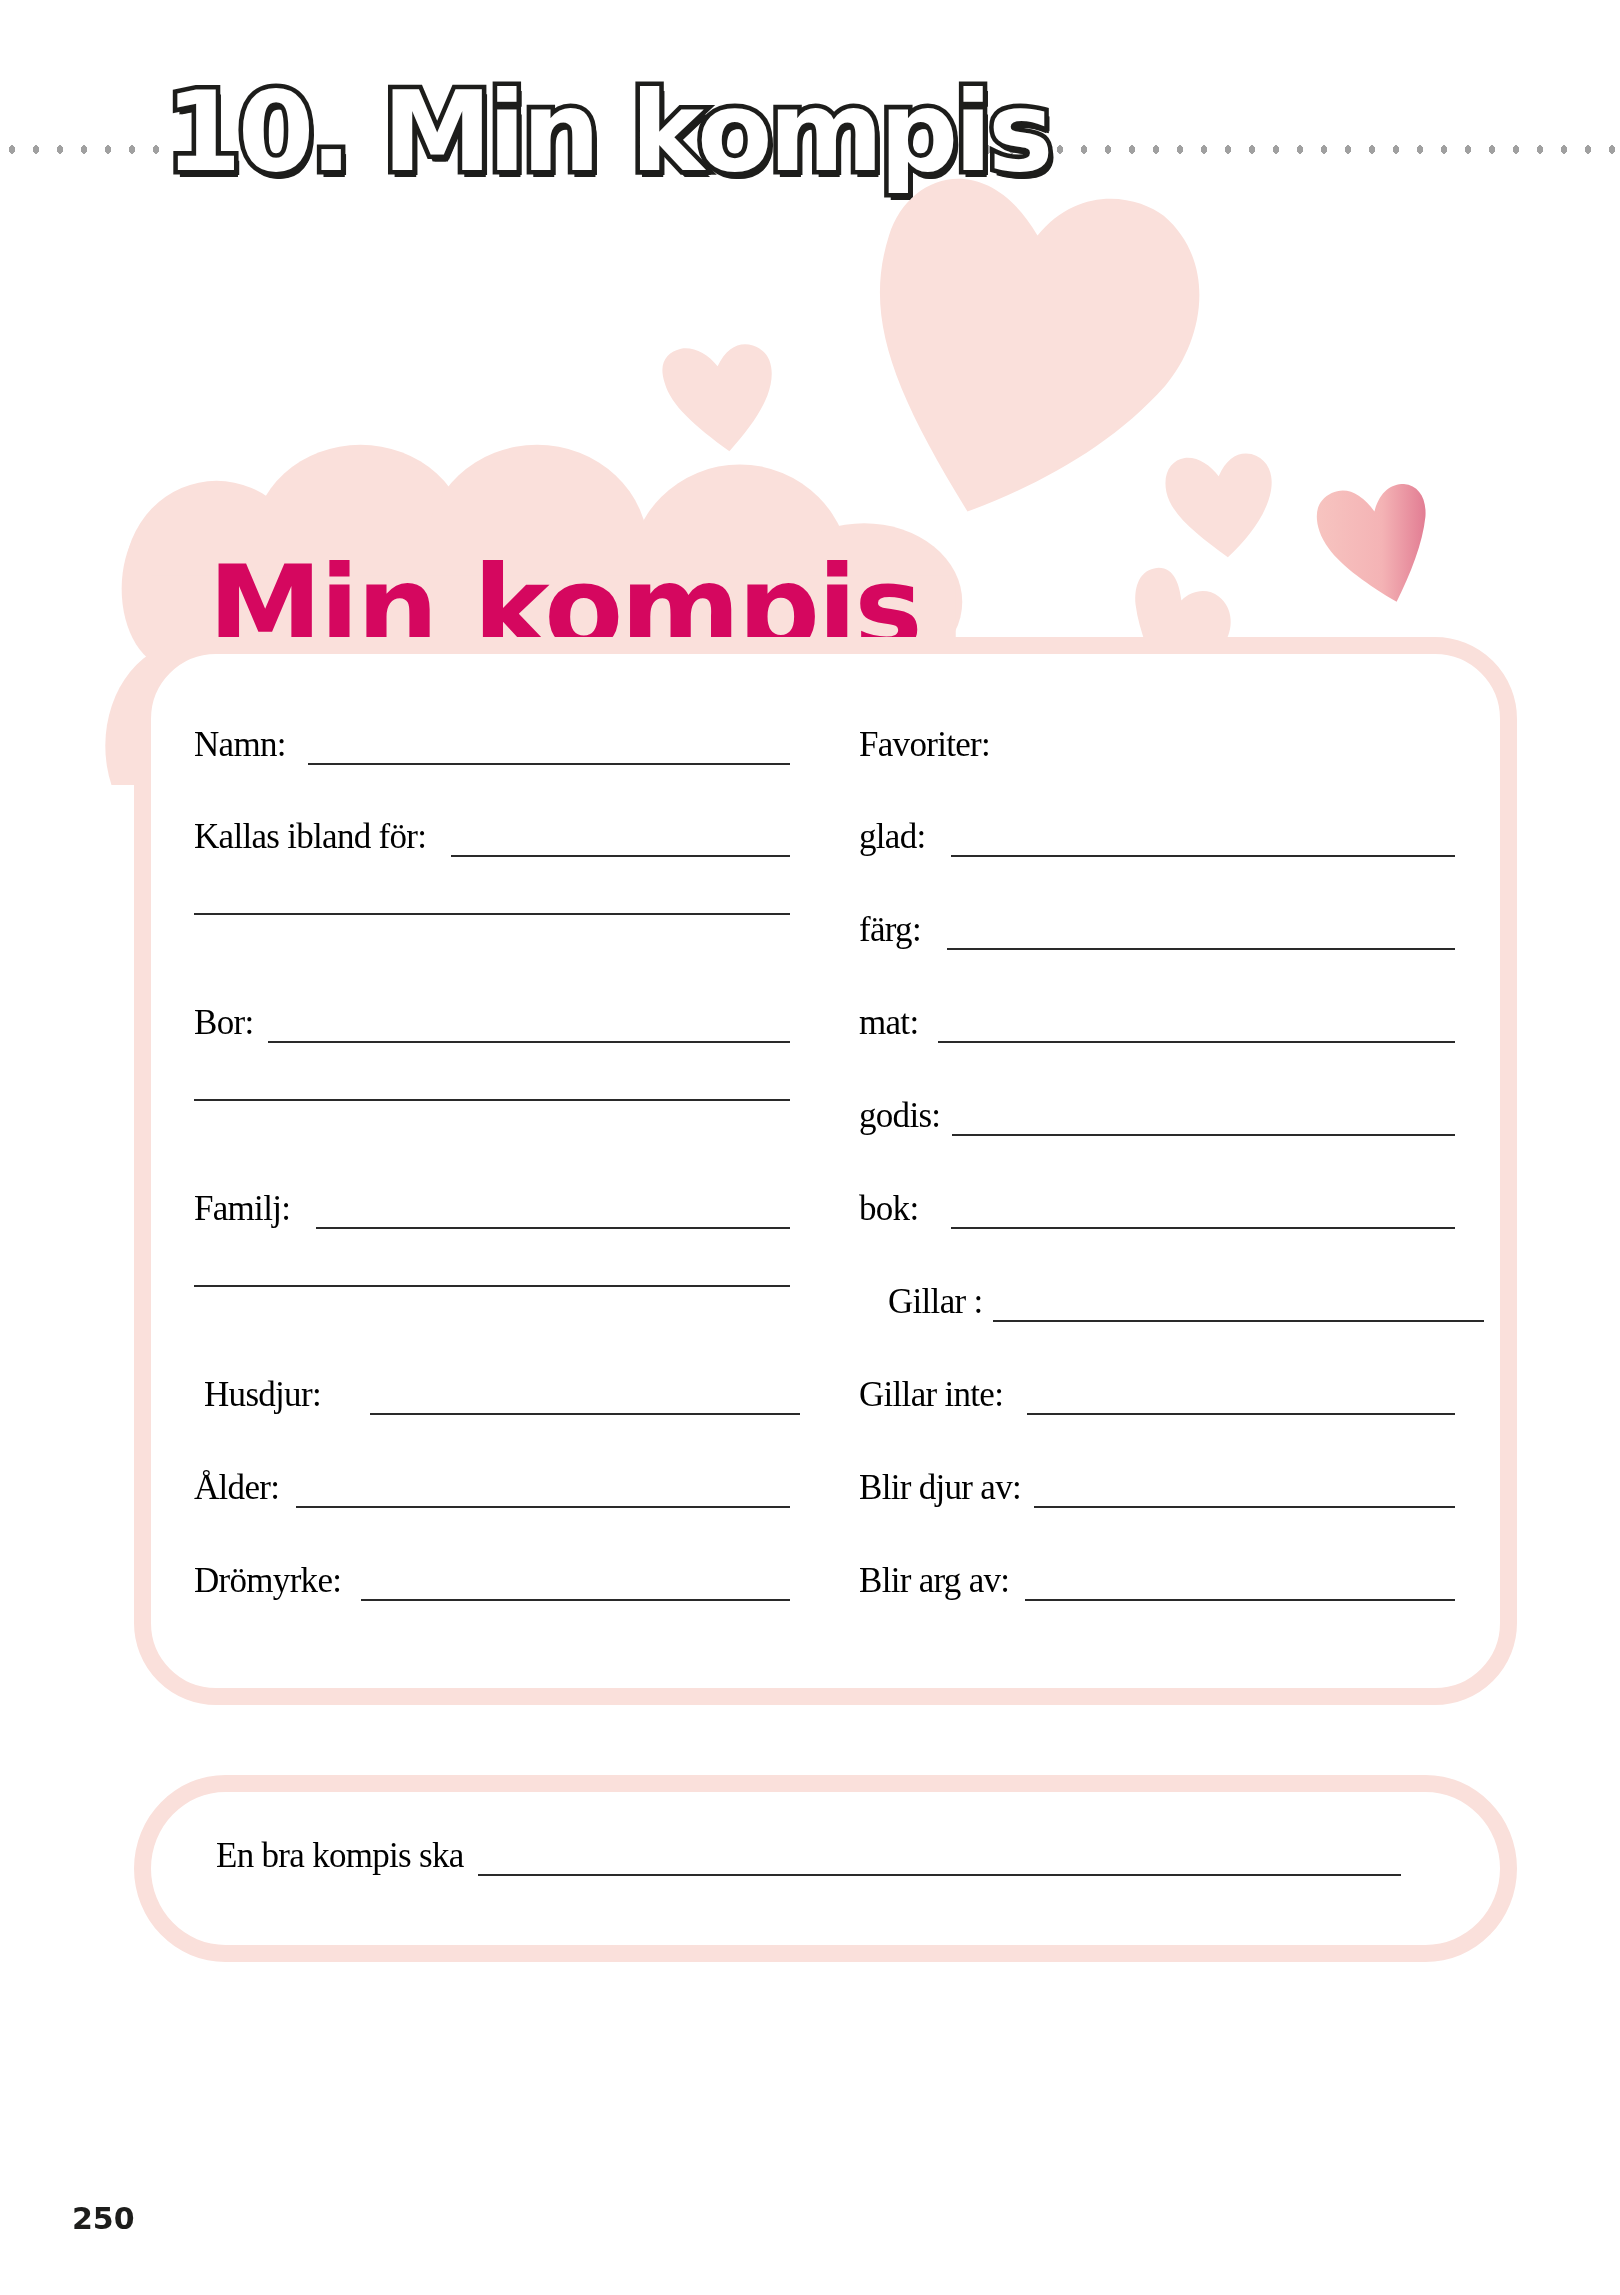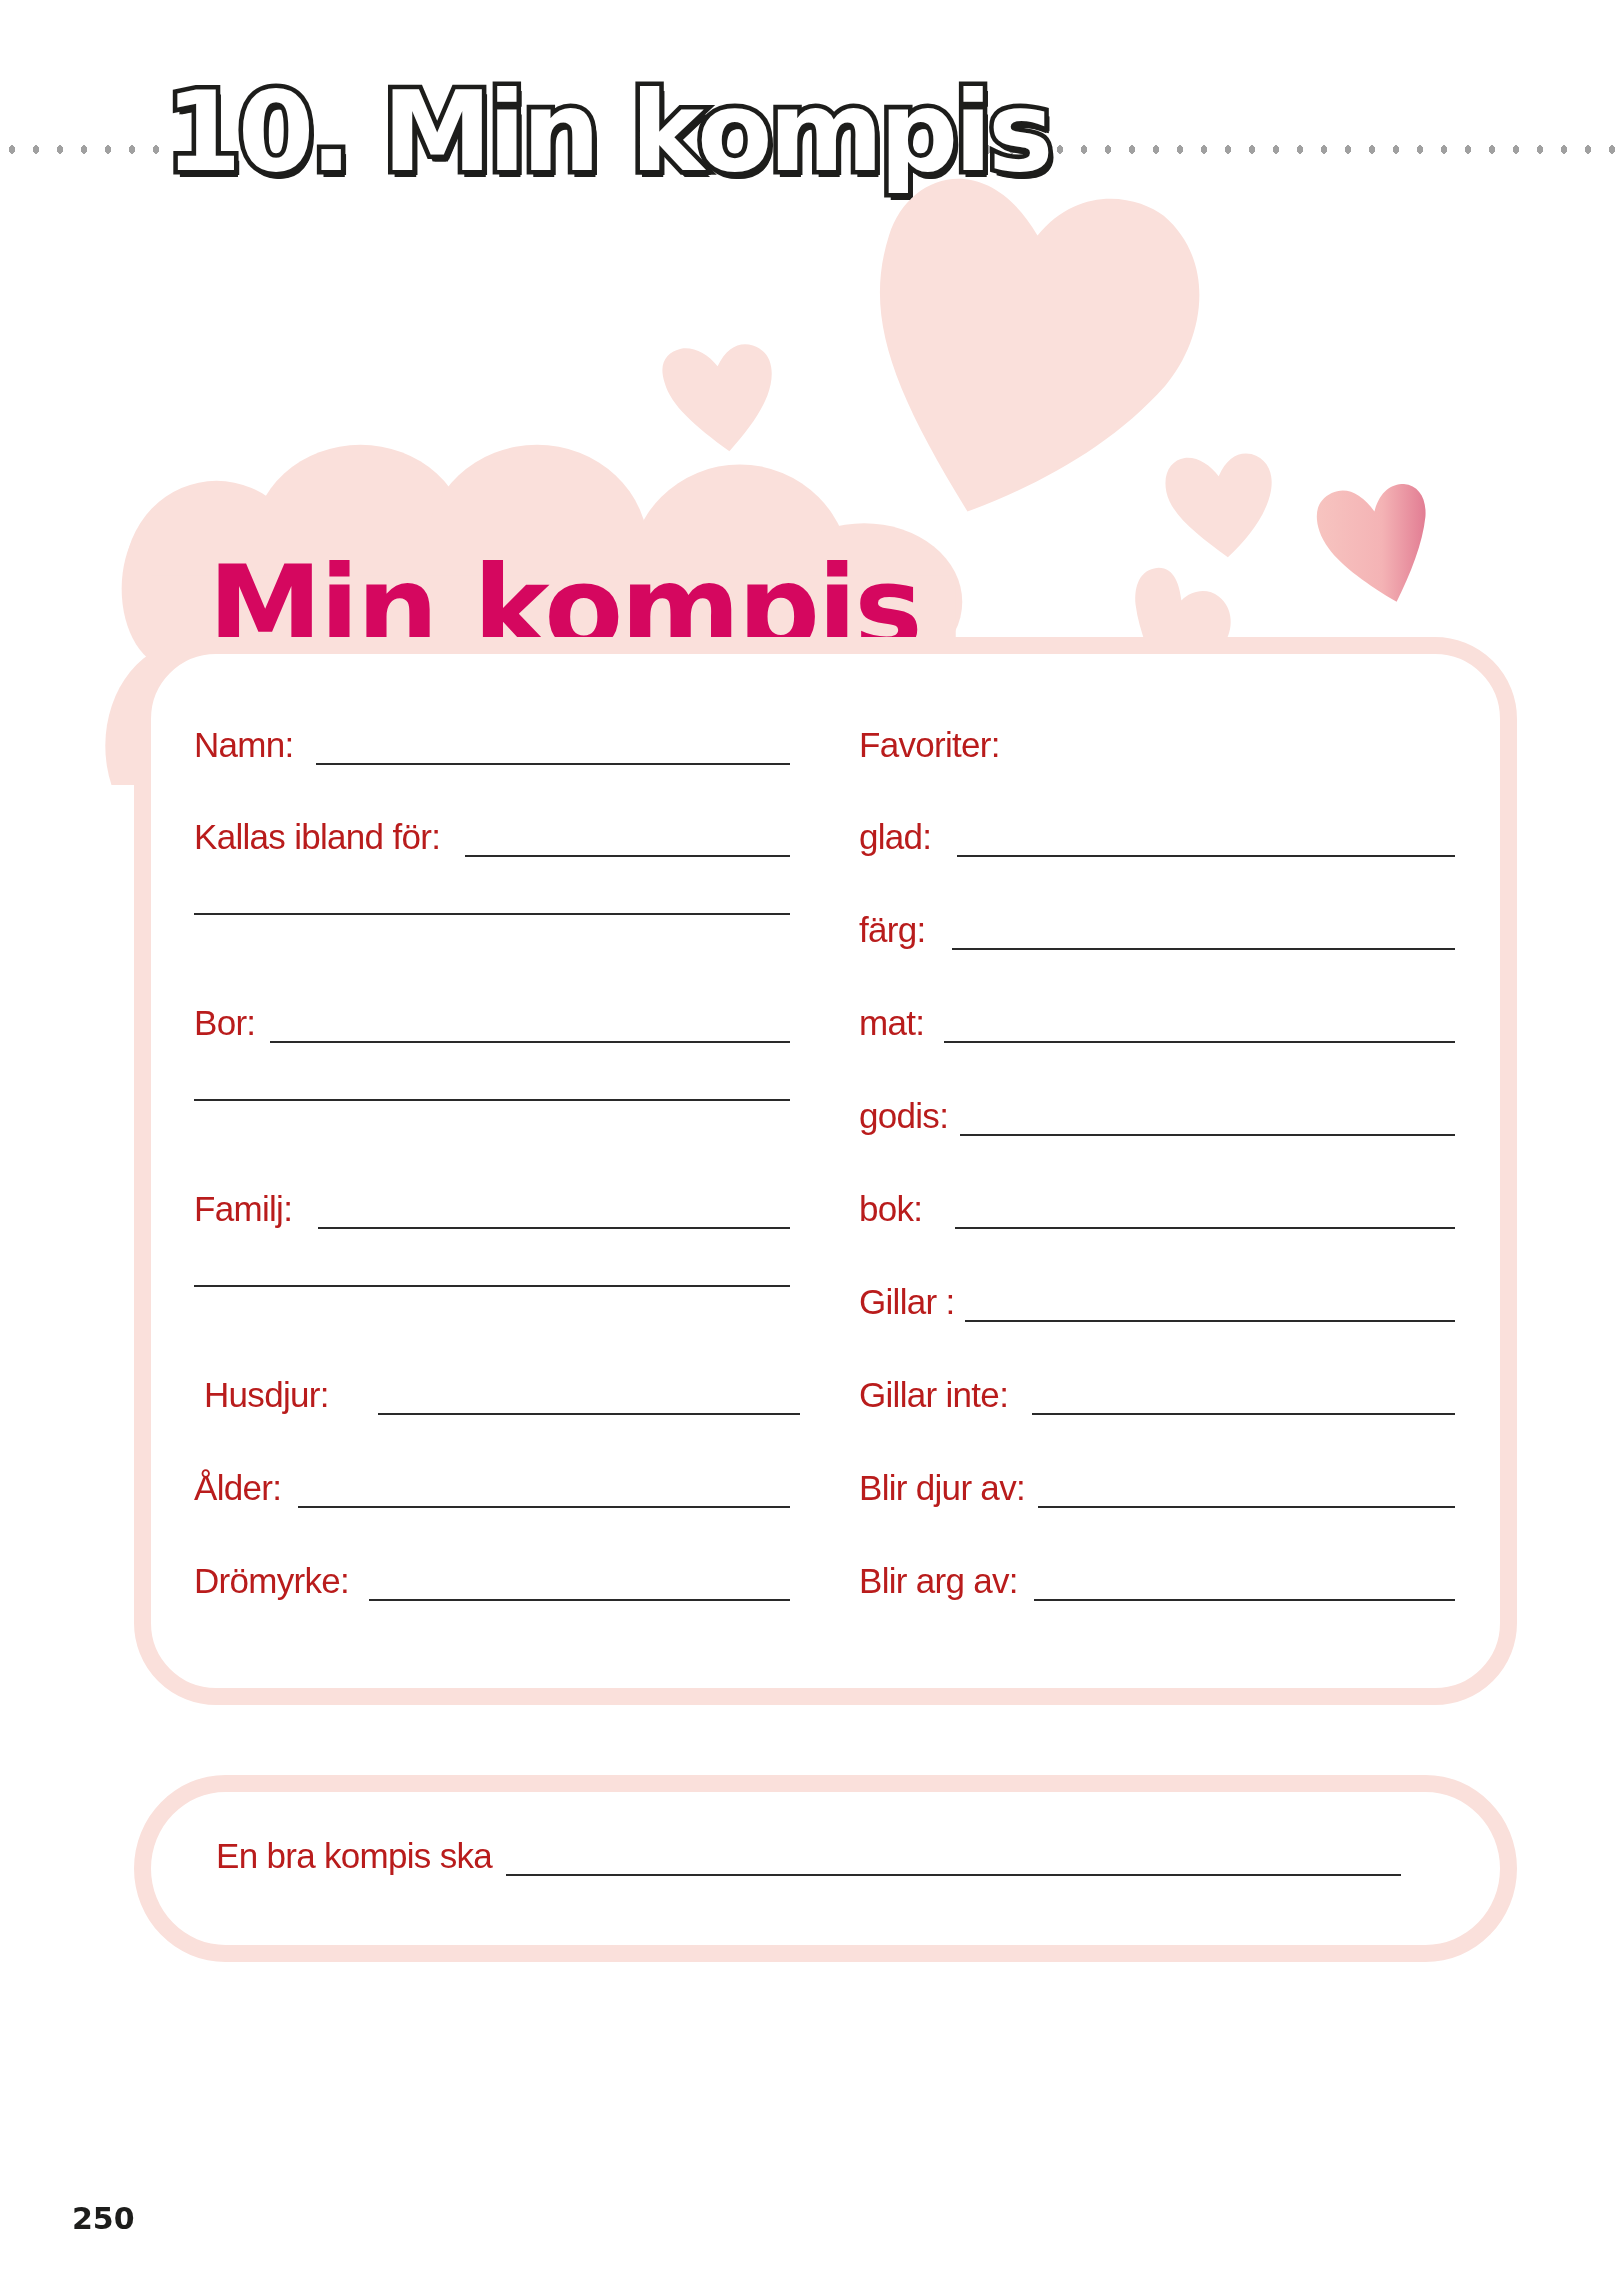--- a/index.html
+++ b/index.html
@@ -9,21 +9,21 @@
     background-image:radial-gradient(ellipse 3.3px 4.6px at center,#a0a0a0 90%,transparent 100%);
     background-size:24px 9.2px;background-repeat:repeat-x;}
   .page-title{position:absolute;left:165px;top:77px;font-family:"DejaVu Sans",sans-serif;font-weight:bold;
     font-size:110px;letter-spacing:-3.9px;color:#ffffff;line-height:1;
     -webkit-text-stroke:9.2px #1d1d1b;paint-order:stroke fill;
     text-shadow:3.9px 6.5px 0 #1d1d1b,2px 6.5px 0 #1d1d1b,5.2px 5.2px 0 #1d1d1b;}
   .heading{position:absolute;left:208px;top:551px;font-family:"DejaVu Sans",sans-serif;font-weight:bold;
     font-size:115px;letter-spacing:-2.6px;color:#d5075f;line-height:1;}
   .box{position:absolute;box-sizing:border-box;border:17px solid #fae0db;background:#ffffff;}
   .field{position:absolute;display:flex;align-items:flex-end;font-size:35px;line-height:1;white-space:nowrap;}
-  .field .lbl{font-family:Liberation Sans, sans-serif;font-weight:normal;letter-spacing:-0.7px;color:#b91c1c;text-align:center;}
+  .field .lbl{font-family:Liberation Serif, serif;font-weight:normal;letter-spacing:-0.7px;color:#000000;text-align:center;}
   .field .line{flex:1;border-bottom:2.6px solid #2a2a2a;margin-left:19.6px;margin-bottom:-2.6px;height:0;}
   .footer{position:absolute;top:2201px;left:72px;display:flex;align-items:flex-end;gap:36px;}
   .footer .num{font-weight:bold;font-size:30px;color:#1d1d1b;}
   .footer .txt{font-size:25px;margin-left:31px;letter-spacing:0.7px;color:#1d1d1b;}
 </style>
 </head>
 <body>
 
 <div class="dots" style="left:0;width:164px;"></div>
 <div class="dots" style="left:952px;width:668px;"></div>
@@ -118,21 +118,21 @@
   <span class="line" style="margin-left:19.6px;"></span>
 </div>
 <div class="field" style="left:859px;top:1098px;width:596px;">
   <span class="lbl">godis:</span>
   <span class="line" style="margin-left:11.8px;"></span>
 </div>
 <div class="field" style="left:859px;top:1191px;width:596px;">
   <span class="lbl">bok:</span>
   <span class="line" style="margin-left:33px;"></span>
 </div>
-<div class="field" style="left:859px;top:1284px;width:596px;">
+<div class="field" style="left:888px;top:1284px;width:596px;">
   <span class="lbl">Gillar :</span>
   <span class="line" style="margin-left:10.5px;"></span>
 </div>
 <div class="field" style="left:859px;top:1377px;width:596px;">
   <span class="lbl">Gillar inte:</span>
   <span class="line" style="margin-left:23.6px;"></span>
 </div>
 <div class="field" style="left:859px;top:1470px;width:596px;">
   <span class="lbl">Blir djur av:</span>
   <span class="line" style="margin-left:13px;"></span>

